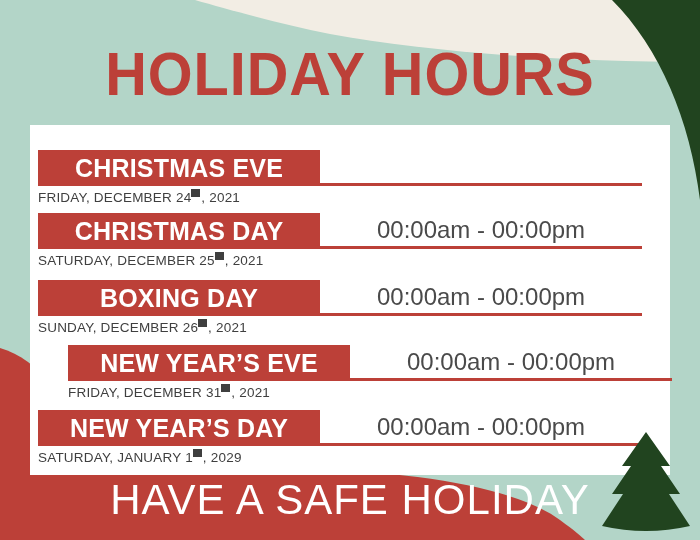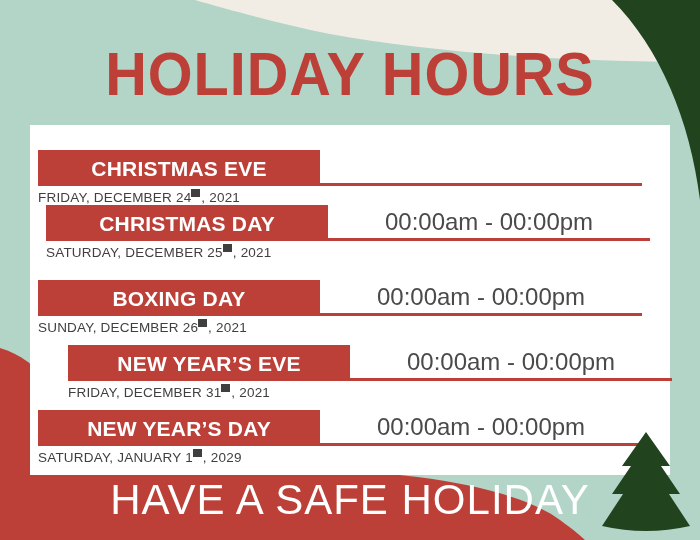--- a/index.html
+++ b/index.html
@@ -78,21 +78,21 @@
     height: 36px;
     background: #bc4038;
     display: flex;
     align-items: center;
     justify-content: center;
     box-sizing: border-box;
     padding: 0 10px;
   }
   .label-text {
     color: #ffffff;
-    font-size: 21px;
+    font-size: 25px;
     font-weight: bold;
     letter-spacing: 0.2px;
     white-space: nowrap;
     line-height: 1;
   }
 
   .underline {
     position: absolute;
     left: 290px;
     top: 33px;
@@ -180,21 +180,21 @@
   <div class="card">
     <div class="rows" id="rows">
         <div class="row" style="top: 25px;">
           <div class="label-banner">
             <span class="label-text">CHRISTMAS EVE</span>
           </div>
           <div class="underline"></div>
           <div class="hours"></div>
           <div class="date-text"><span>FRIDAY, DECEMBER 24</span><span class="ord"></span><span>, 2021</span></div>
         </div>
-        <div class="row" style="top: 80px; margin-left: 8px;">
+        <div class="row" style="top: 88px;">
           <div class="label-banner">
             <span class="label-text">CHRISTMAS DAY</span>
           </div>
           <div class="underline"></div>
           <div class="hours">00:00am - 00:00pm</div>
           <div class="date-text"><span>SATURDAY, DECEMBER 25</span><span class="ord"></span><span>, 2021</span></div>
         </div>
         <div class="row" style="top: 155px; padding-left: 24px;">
           <div class="label-banner">
             <span class="label-text">BOXING DAY</span>

